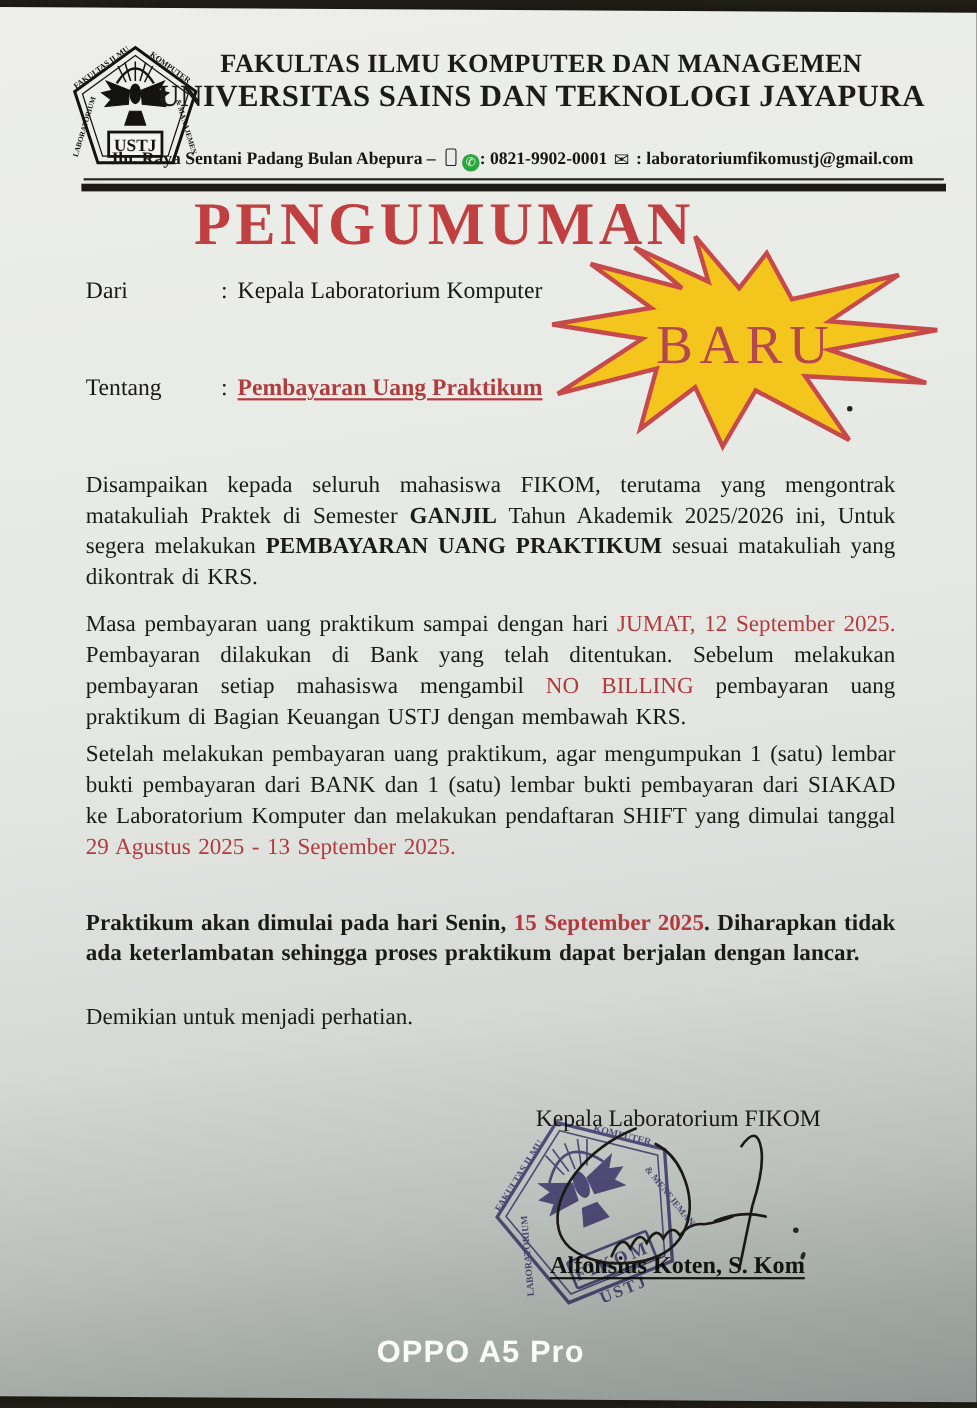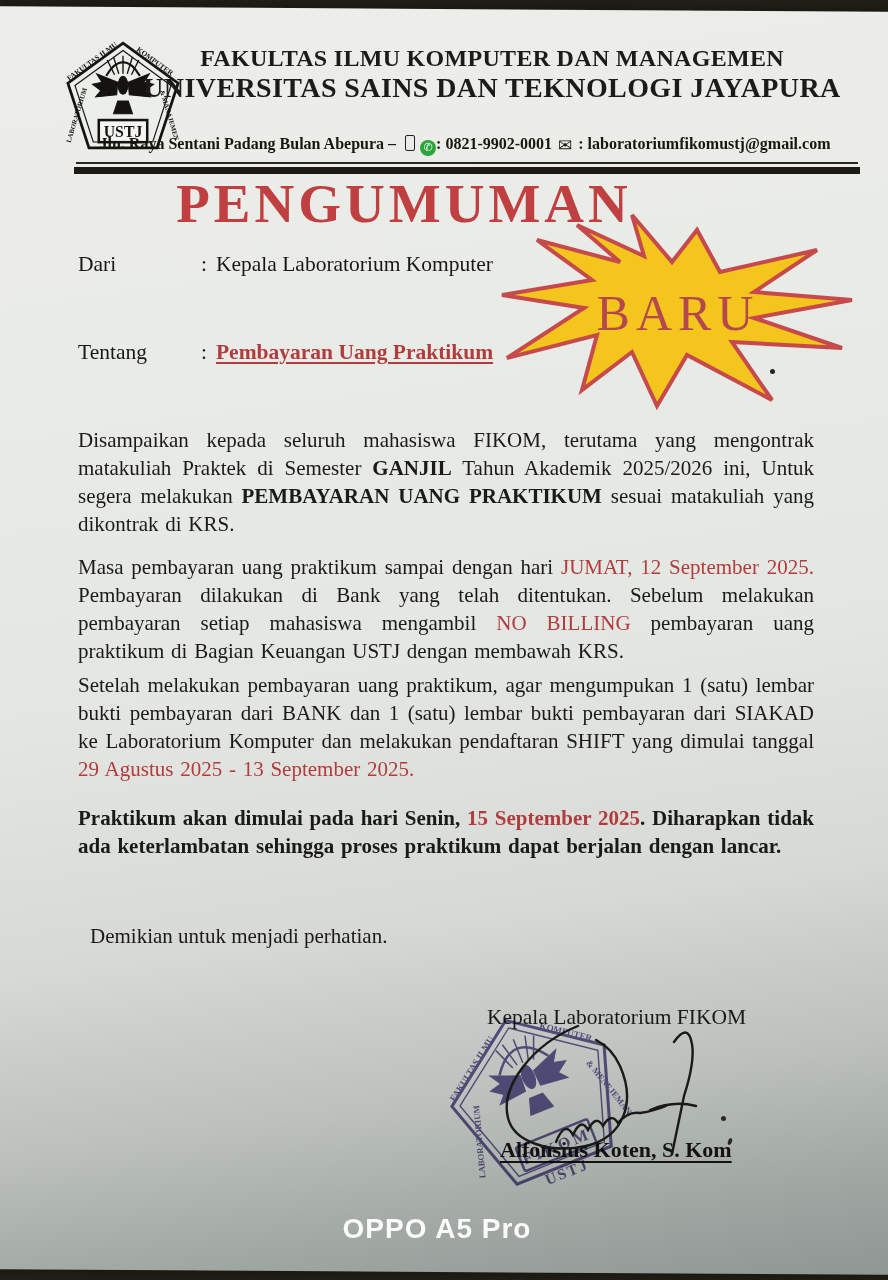--- a/index.html
+++ b/index.html
@@ -42,22 +42,22 @@
   .field .col{margin-right:9px;}
   .subject{color:#b23b3e;font-weight:bold;text-decoration:underline;
            text-decoration-thickness:2px;text-underline-offset:3px;}
 
   
   .para{position:absolute;left:78px;width:736px;text-align:justify;
         font-size:21px;line-height:28px;color:#1b1a17;word-spacing:1.5px;margin:0;}
   .seg-b{font-weight:bold;}
   .seg-r{color:#b23b3e;}
   .seg-rb{color:#b23b3e;font-weight:bold;}
-  .p4{font-weight:bold;}
-  .closing{position:absolute;left:78px;top:912px;font-size:21px;color:#1b1a17;margin:12px;}
+  .p4{font-weight:bold;margin-top:20px;}
+  .closing{position:absolute;left:78px;top:912px;font-size:21px;color:#1b1a17;margin:0;}
 
   
   .sig-block{position:absolute;left:487px;top:1000px;font-size:21.5px;line-height:34px;color:#1a1916;}
   .sig-name{position:absolute;left:500px;top:1137px;font-size:22px;font-weight:bold;color:#14130f;
             text-decoration:underline;text-decoration-thickness:2px;text-underline-offset:4px;}
   .stamp{position:absolute;left:424px;top:1004px;opacity:.82;mix-blend-mode:multiply;}
   .sig-scribble{position:absolute;left:478px;top:1014px;}
 
   .watermark{position:absolute;left:0;top:1213px;width:874px;text-align:center;
              font-family:"Liberation Sans","DejaVu Sans",sans-serif;

